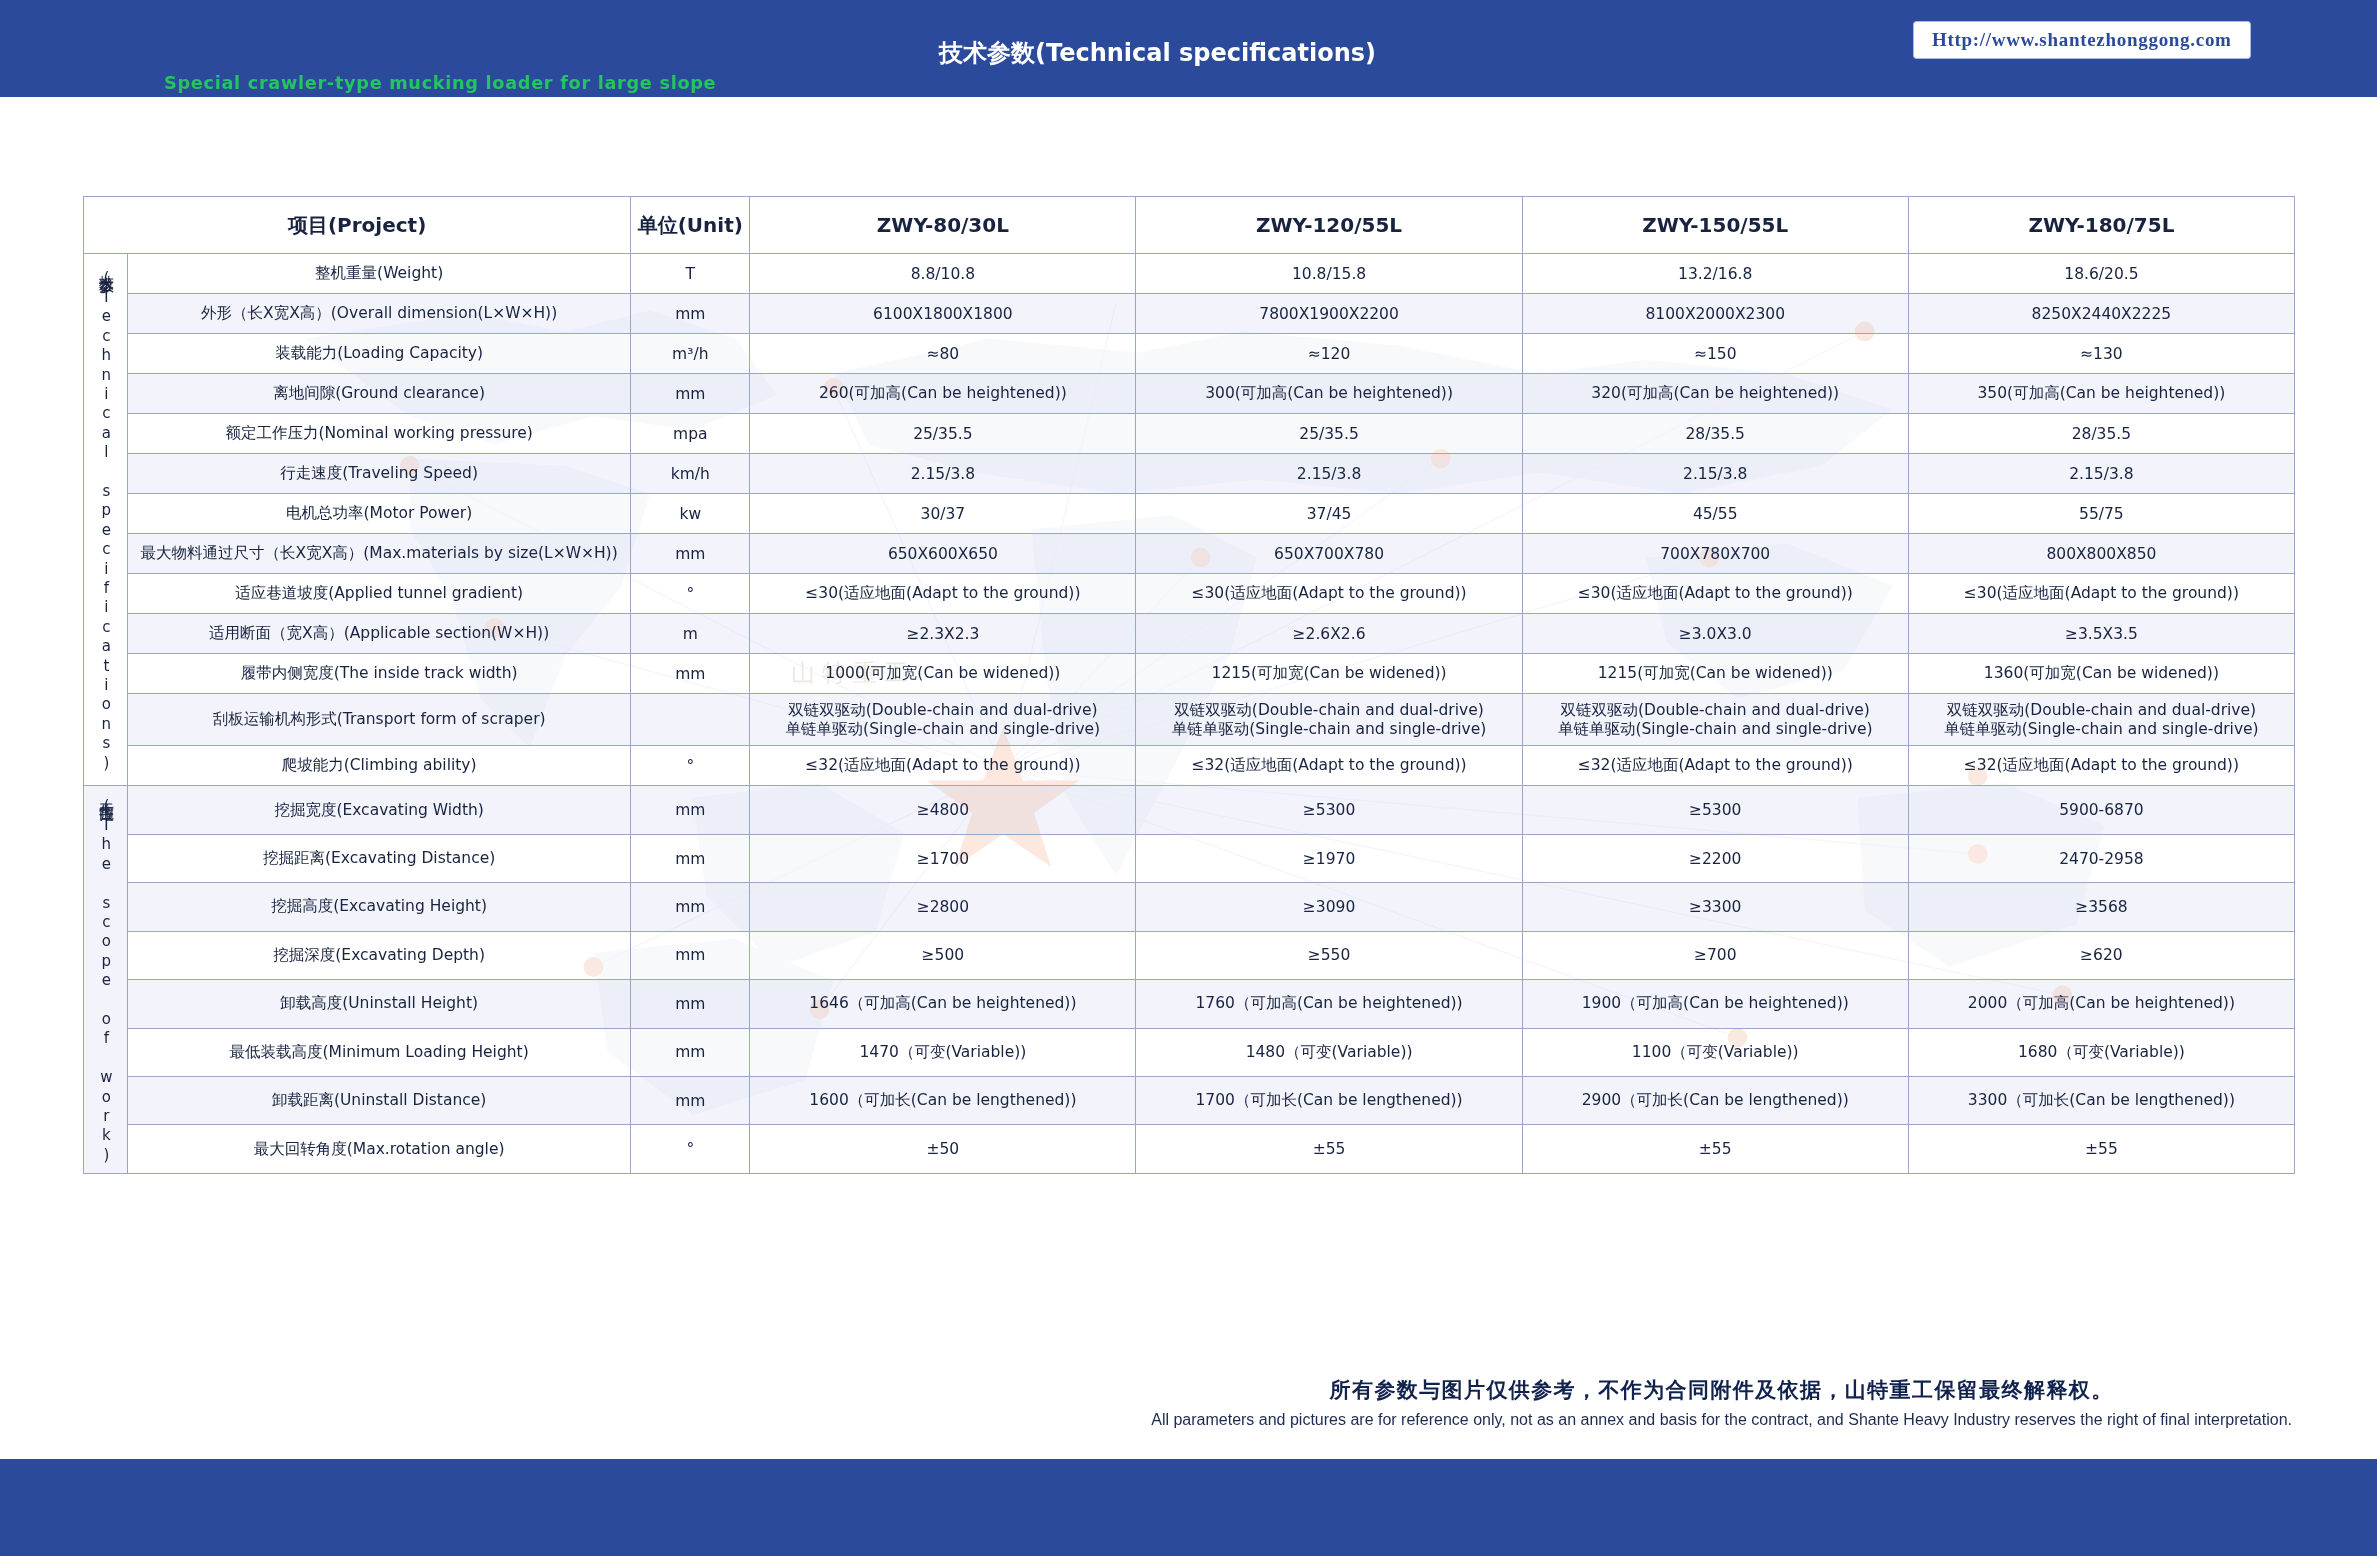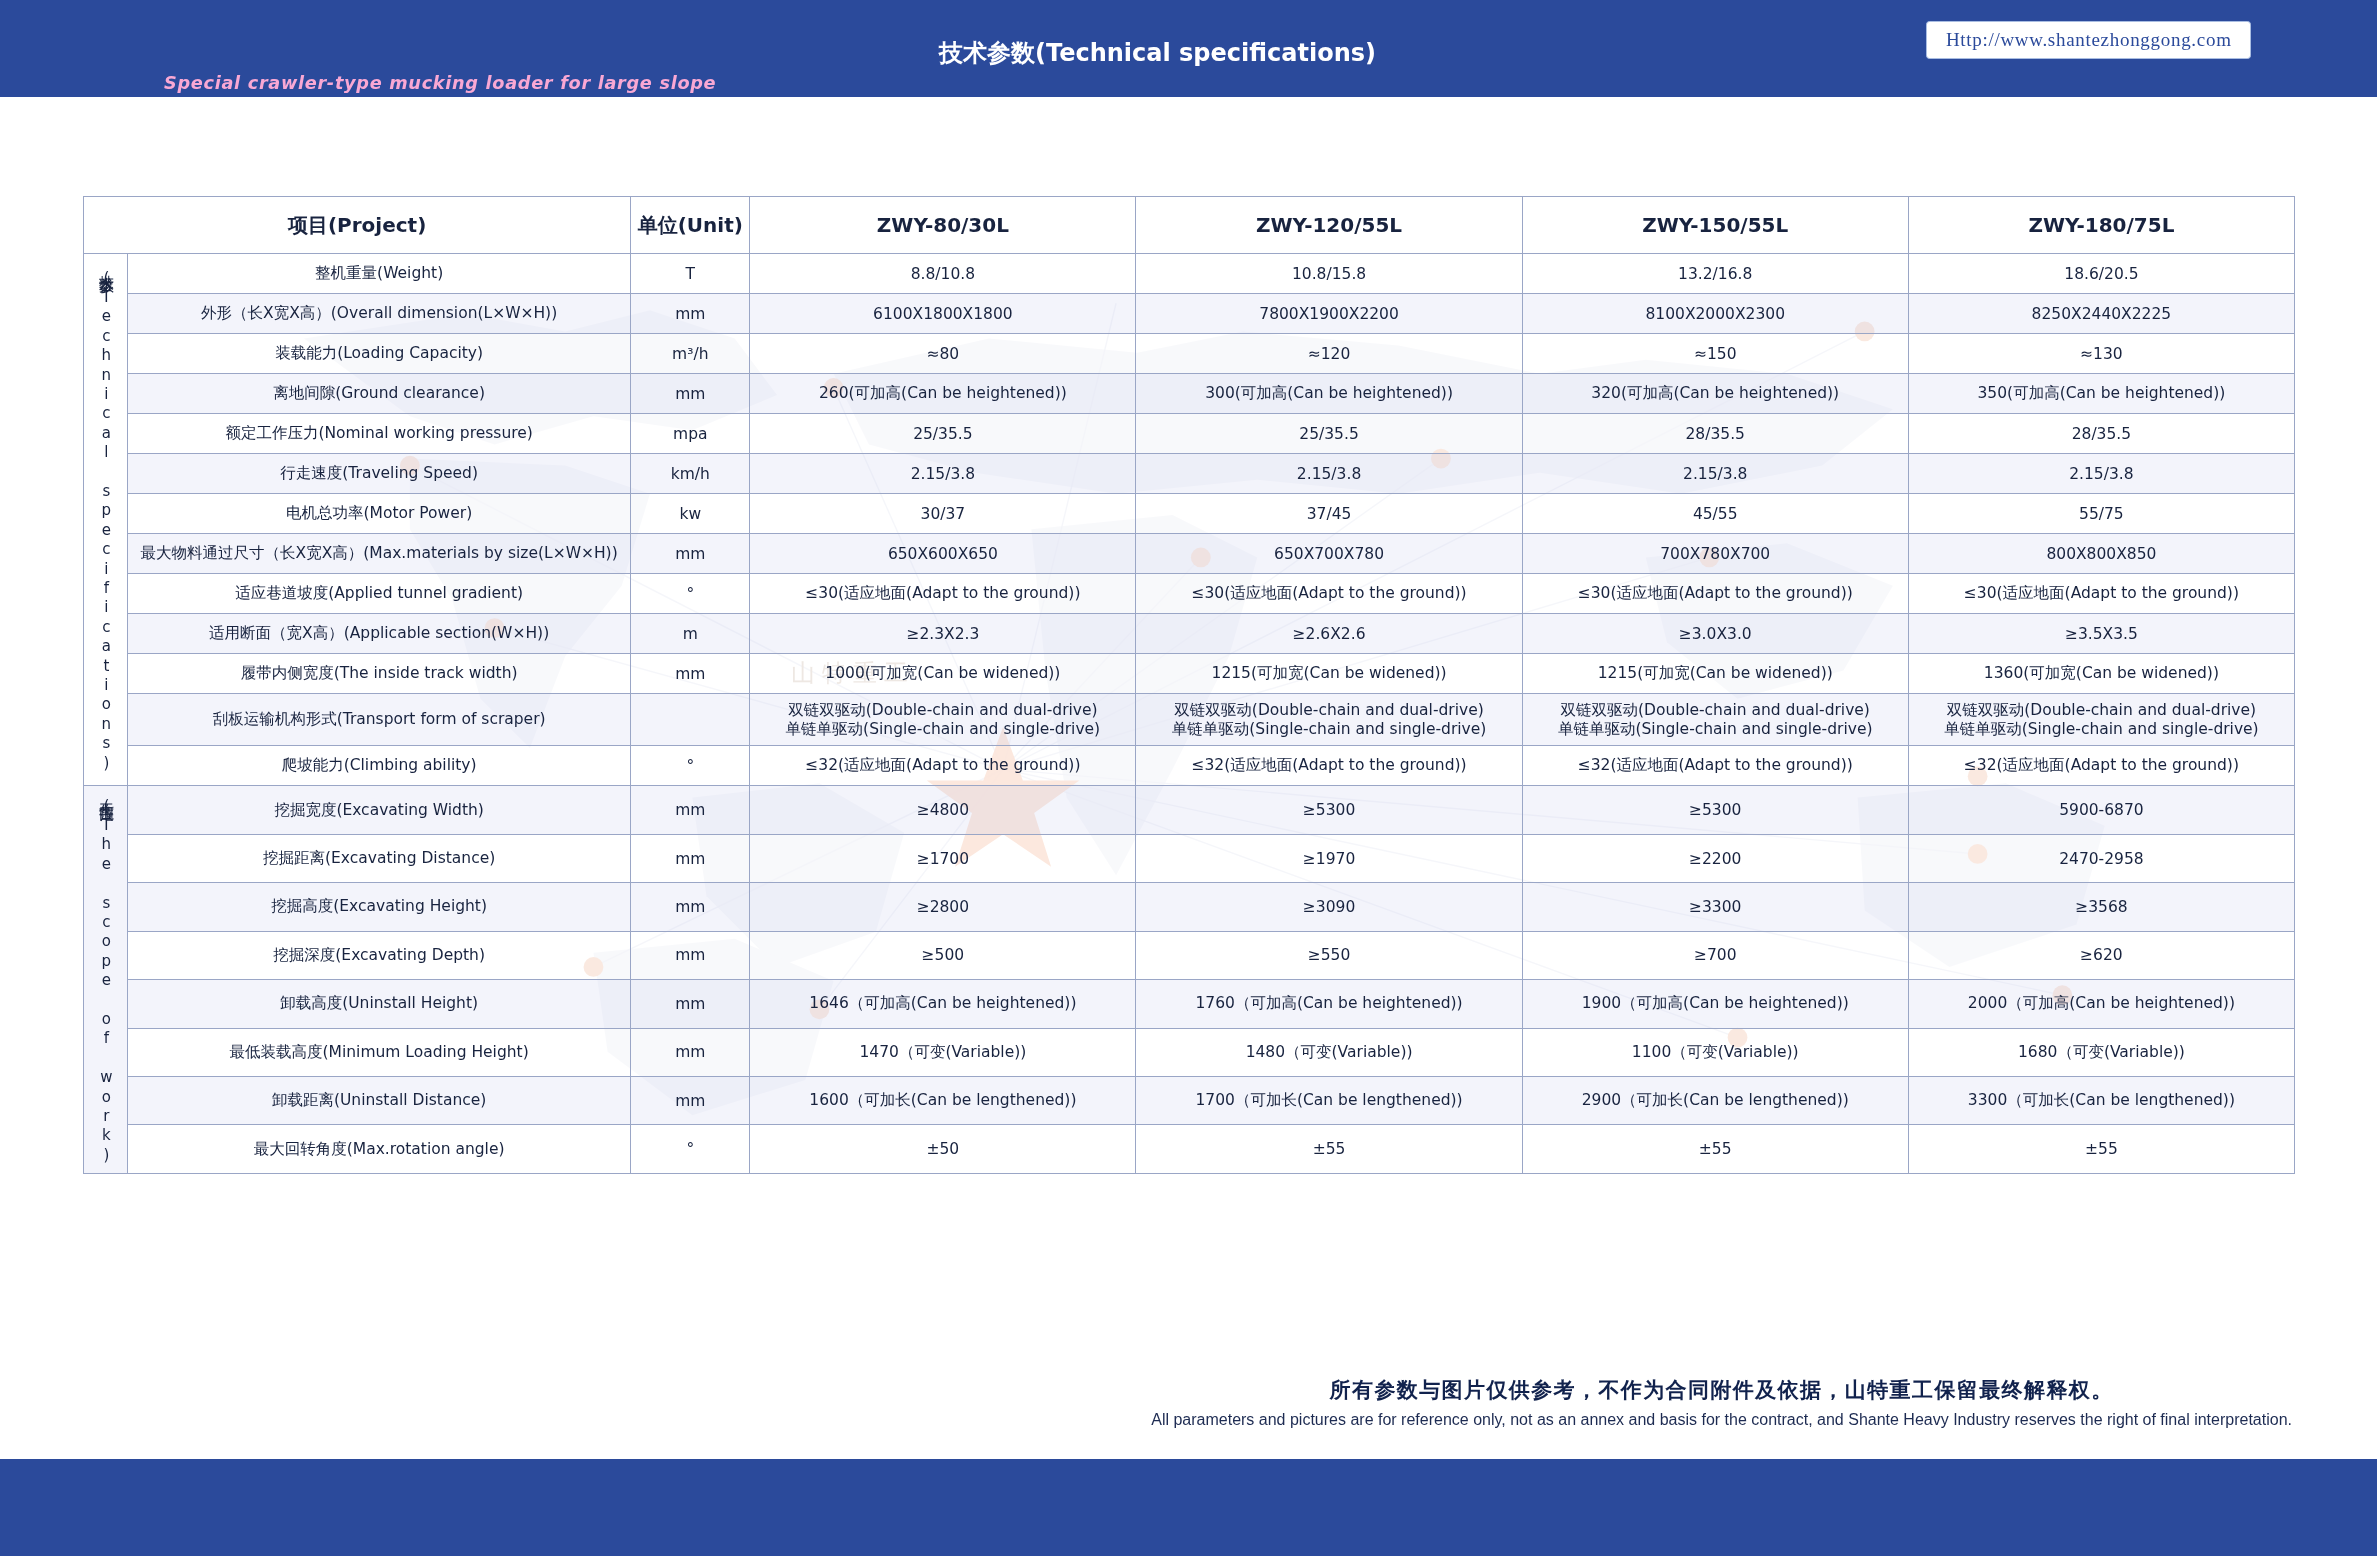--- a/index.html
+++ b/index.html
@@ -33,23 +33,22 @@
     color: #ffffff;
     letter-spacing: 1.4px;
     font-family: "DejaVu Sans", sans-serif;
     text-shadow: 2.1px 2.1px 0 #16306f;
   }
   .header-title-en {
     position: absolute;
     left: 164px;
     top: 73px;
     font-size: 17.7px;
-    font-style: italic;
-    font-weight: bold;
-    color: #f9a8d4;
+    font-weight: bold;
+    color: #22c55e;
     letter-spacing: 0.7px;
     font-family: "DejaVu Sans", sans-serif;
   }
   .header-sub {
     position: absolute;
     left: 939px;
     top: 37px;
     font-size: 24px;
     font-weight: bold;
     color: #ffffff;
@@ -60,20 +59,21 @@
     right: 126px;
     top: 21px;
     background: #ffffff;
     border: 1.4px solid #a9bde2;
     border-radius: 3.5px;
     padding: 7px 18.4px;
     font-size: 19px;
     color: #2b4a9b;
     font-family: "Liberation Serif", serif;
     letter-spacing: 0.7px;
+    font-weight: bold;
   }
 
   
   .footer-band {
     position: absolute;
     left: 0;
     bottom: 0;
     width: 2377px;
     height: 97px;
     background: #2b4a9b;

